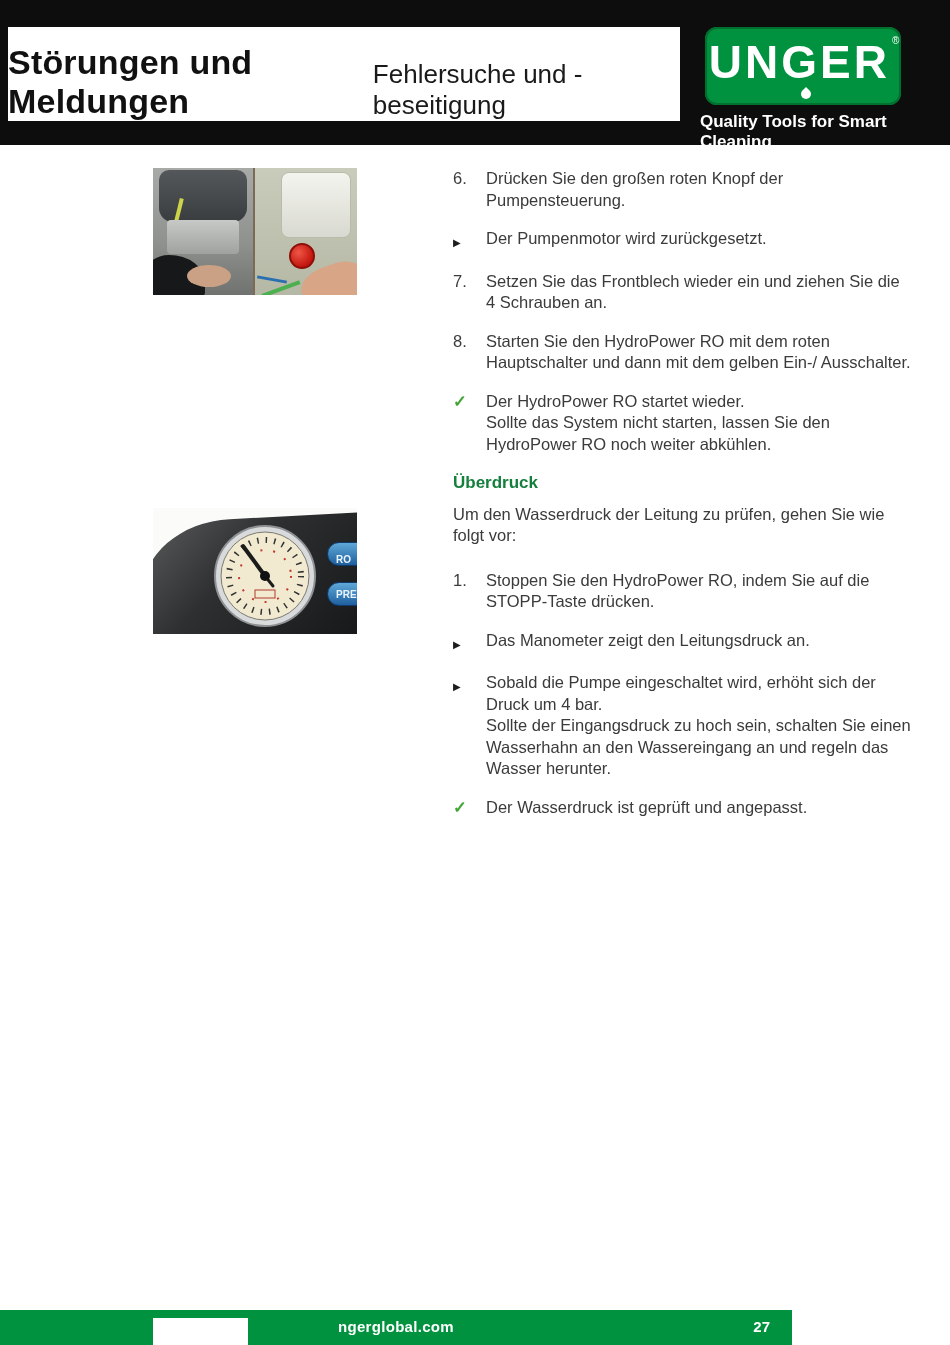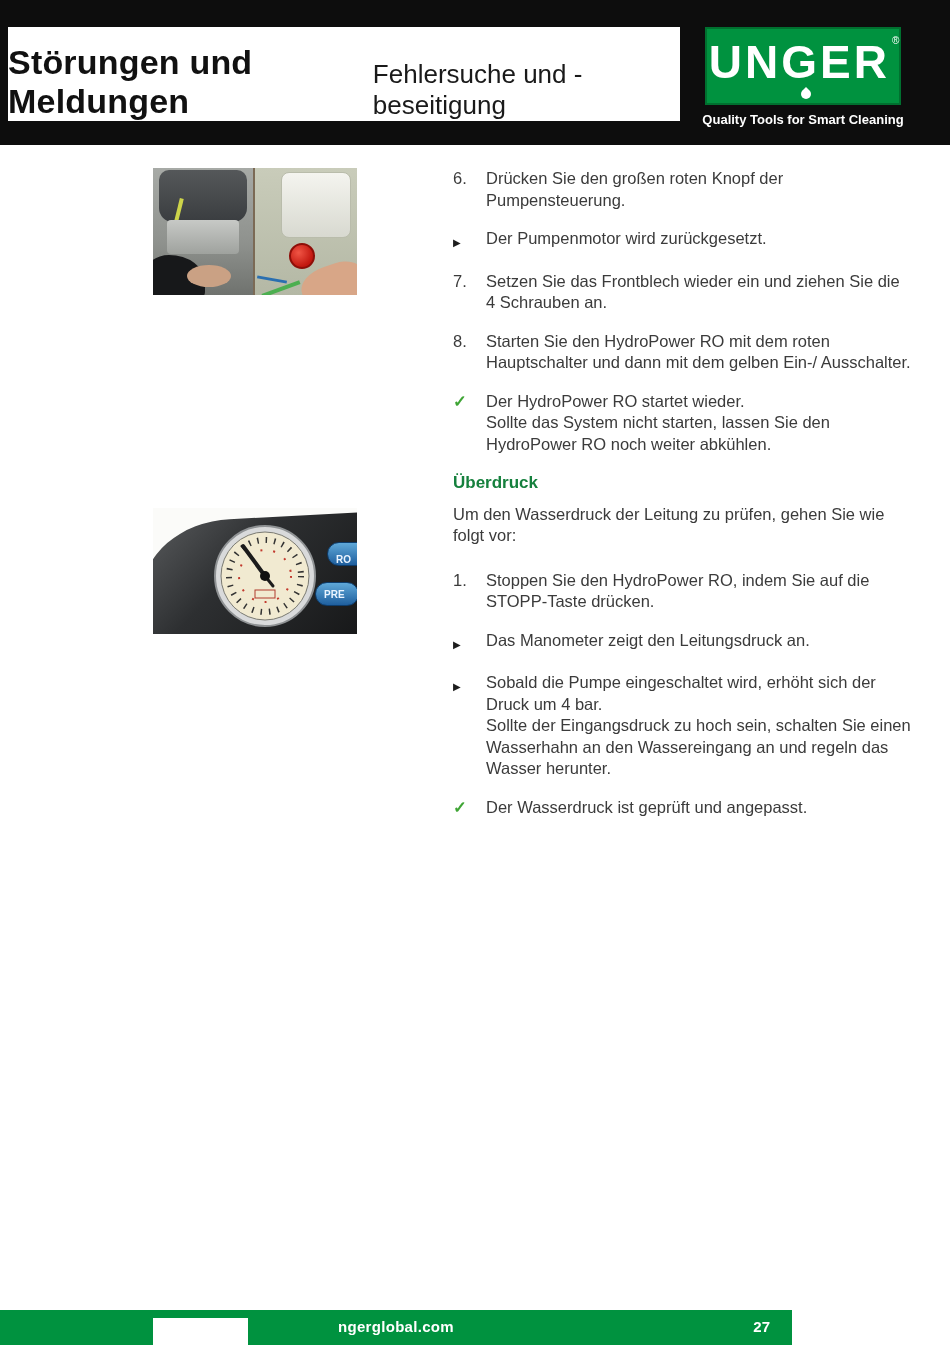--- a/index.html
+++ b/index.html
@@ -19,38 +19,38 @@
     align-items:flex-end; justify-content:center; padding-right:20px;
   }
   .page-title {
     font-size:34px; font-weight:700; color:#111; letter-spacing:0.2px;
   }
   .page-subtitle {
     font-size:26px; font-weight:400; color:#1a1a1a; margin-top:14px;
   }
   .logo-box {
     position:absolute; top:27px; left:705px; width:196px; height:78px;
-    background:#00923f; border-radius:0; display:flex;
+    background:#00923f; border-radius:12px; display:flex;
     align-items:center; justify-content:center; box-shadow:0 0 0 2px #00702f inset;
   }
   .logo-text {
     color:#ffffff; font-weight:700; font-size:46px; letter-spacing:3px;
     line-height:1; position:relative; top:-4px;
   }
   .logo-reg {
     color:#ffffff; font-size:10px; vertical-align:top; position:relative; top:-26px; left:2px;
   }
   .logo-drop {
     position:absolute; left:50%; bottom:6px; width:10px; height:10px;
     background:#ffffff; transform:translateX(-2px) rotate(45deg);
     border-radius:0 50% 50% 50%;
   }
   .logo-tagline {
-    position:absolute; top:112px; left:700px; width:206px; text-align:center;
-    color:#ffffff; font-size:13px; font-weight:600;
+    position:absolute; top:112px; left:700px; width:206px; 
+    color:#ffffff; font-size:17px; font-weight:600;
   }
 
   
   .photo { position:absolute; overflow:hidden; }
   .photo-pump { left:153px; top:168px; width:204px; height:127px; display:flex; }
   .pump-left { width:100px; height:100%; position:relative; background:linear-gradient(180deg,#a7aaa6,#8e918d 60%,#6f726e); }
   .pump-head { position:absolute; left:6px; top:2px; width:88px; height:52px; background:linear-gradient(180deg,#55585a,#3a3d40); border-radius:10px 10px 14px 14px; }
   .pump-bracket { position:absolute; left:14px; top:52px; width:72px; height:34px; background:linear-gradient(180deg,#c7c9c6,#9fa29e); border-radius:4px; }
   .pump-sleeve { position:absolute; left:-8px; bottom:-6px; width:60px; height:46px; background:#17181a; border-radius:40% 60% 20% 20%; }
   .pump-hand { position:absolute; left:34px; bottom:8px; width:44px; height:22px; background:#caa184; border-radius:50%; }
@@ -70,21 +70,21 @@
     transform:rotate(-3deg);
   }
   .gauge-svg { position:absolute; left:60px; top:16px; }
   .btn-pill {
     position:absolute; width:44px; height:24px; border-radius:12px;
     background:linear-gradient(180deg,#5fa8d8,#1f5f9e); color:#eaf4ff;
     font-size:10px; font-weight:700; display:flex; align-items:center;
     padding-left:8px; border:1px solid #0d3c6b;
   }
   .btn-ro { left:174px; top:34px;align-items:flex-end; }
-  .btn-pre { left:162px; top:74px; }
+  .btn-pre { left:174px; top:74px; }
 
   
   .content-col { position:absolute; left:453px; top:168px; width:460px; font-size:16.5px; line-height:21.5px; color:#3b3b3b; }
   .step { display:flex; margin-bottom:17px; }
   .step .marker { width:33px; flex:none; color:#3b3b3b; }
   .step.arrow .marker { font-size:10px; padding-top:4px; color:#1d1d1d; }
   .step.check .marker { color:#3fa535; font-weight:700; }
   .step .text { flex:1; white-space:pre-line; }
   .section-heading { font-weight:700; color:#15803d; font-size:17px; margin:14px 0 10px 0; }
   .para { margin-bottom:29px; }

